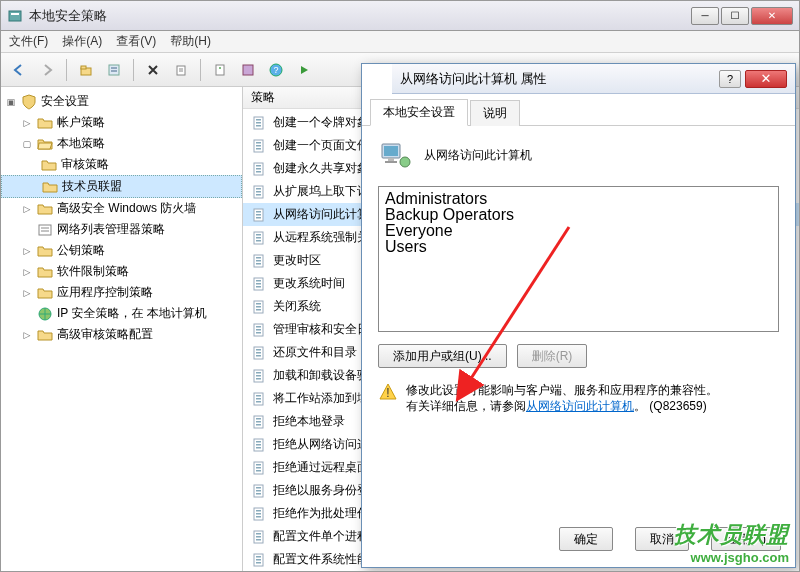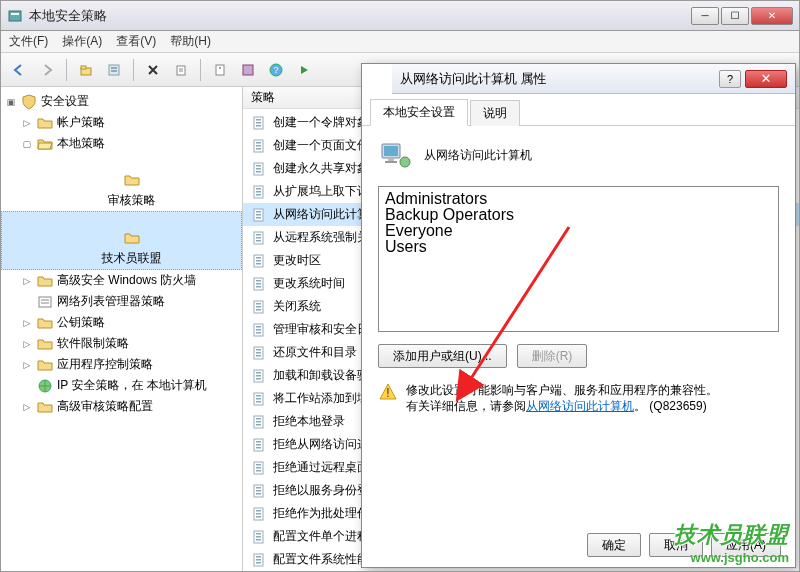--- a/index.html
+++ b/index.html
@@ -33,21 +33,21 @@
 .listrow.selected { background:#cde8ff; }
 .liicon { width:16px; height:16px; display:inline-flex; align-items:center; justify-content:center; }
 
 
 .tree { list-style:none; }
 .tree li { white-space:nowrap; }
 .trow { display:flex; align-items:center; padding:2px 4px; gap:4px; }
 .trow.selected { background:#cde8ff; border:1px dotted #7aa; }
 .twist { width:12px; height:12px; display:inline-flex; align-items:center; justify-content:center; font-size:9px; color:#666; }
 .ticon { width:16px; height:16px; display:inline-flex; align-items:center; justify-content:center; }
-.indent0{padding-left:4px;} .indent1{padding-left:20px;} .indent2{padding-left:24px;flex-direction:column;}
+.indent0{padding-left:4px;} .indent1{padding-left:20px;} .indent2{padding-left:24px;}
 
 
 .foldericon svg, .docicon svg { width:16px; height:16px; }
 
 
 .dialog { position:absolute; left:360px; top:62px; width:435px; height:505px; background:#fff; border:1px solid #6a8fb5; box-shadow: 4px 4px 12px rgba(0,0,0,0.3); }
 .dlgtitle { height:30px; background: linear-gradient(#f9f9fc,#e2e8f2); border-bottom:1px solid #b0c0d8; display:flex; align-items:center; padding:0 8px; font-size:13px;margin-left:30px; }
 .dlgtitle .t { flex:1; }
 .dlgtitle .help { width:22px; height:18px; border:1px solid #999; background:linear-gradient(#fafafa,#ddd); display:flex; align-items:center; justify-content:center; font-size:11px; margin-right:4px; border-radius:2px;}
 .dlgtitle .close2 { width:42px; height:18px; background:linear-gradient(#e77,#c33); color:#fff; display:flex; align-items:center; justify-content:center; border-radius:2px; border:1px solid #a22;}
@@ -58,21 +58,21 @@
 
 .dlgbody { padding:12px 16px; font-size:12px; }
 .iconrow { display:flex; align-items:center; gap:12px; margin-bottom:14px; }
 .bigicon { width:34px; height:34px; }
 .listbox { width:100%; height:146px; border:1px solid #888; background:#fff; padding:4px 6px; font-family: SimSun, monospace; font-size:16px; line-height:16px; overflow:auto; }
 .btnrow { display:flex; gap:10px; margin-top:12px; }
 .winbutton { height:24px; padding:0 14px; border:1px solid #888; background:linear-gradient(#fafafa,#e6e6e6); font-size:12px; border-radius:2px; display:flex; align-items:center; }
 .winbutton.disabled { color:#999; }
 .warnrow { display:flex; gap:8px; margin-top:14px; font-size:12px; line-height:16px; }
 .warnicon { width:20px; height:20px; flex-shrink:0; }
-.dlgfooter { position:absolute; bottom:10px; right:14px; display:flex; gap:8px; }
+.dlgfooter { position:absolute; bottom:16px; right:14px; display:flex; gap:22px; }
 .linktext { color:#0066cc; text-decoration:underline; }
 
 
 .arrow { position:absolute; pointer-events:none; }
 
 
 .watermark { position:absolute; right:10px; bottom:6px; text-align:right; }
 .watermark .cn { font-size:22px; font-weight:bold; color:#3fae3f; text-shadow:1px 1px 0 #fff, -1px -1px 0 #fff; font-style:italic; letter-spacing:1px;}
 .watermark .url { font-size:13px; color:#3fae3f; font-weight:bold; text-shadow:1px 1px 0 #fff; }
 </style>

